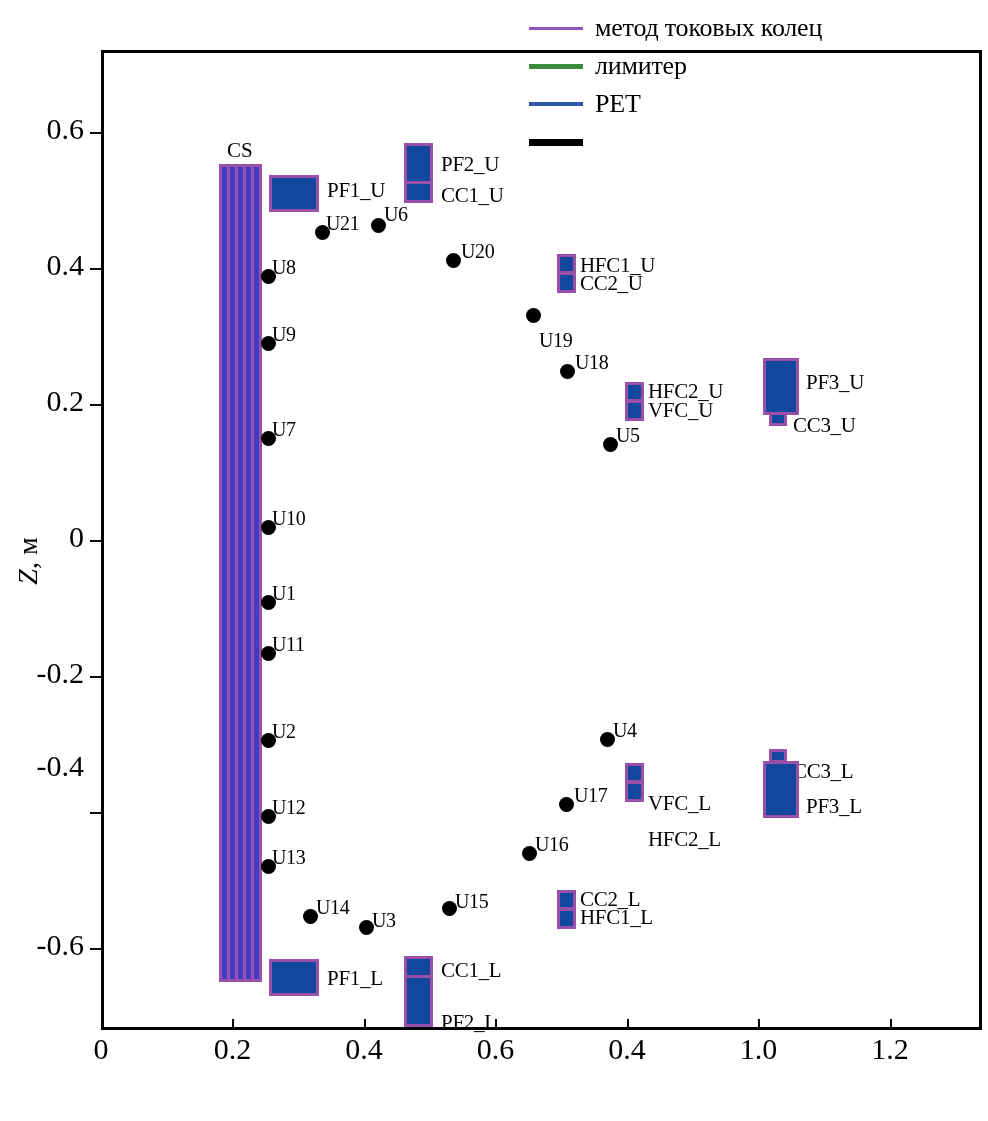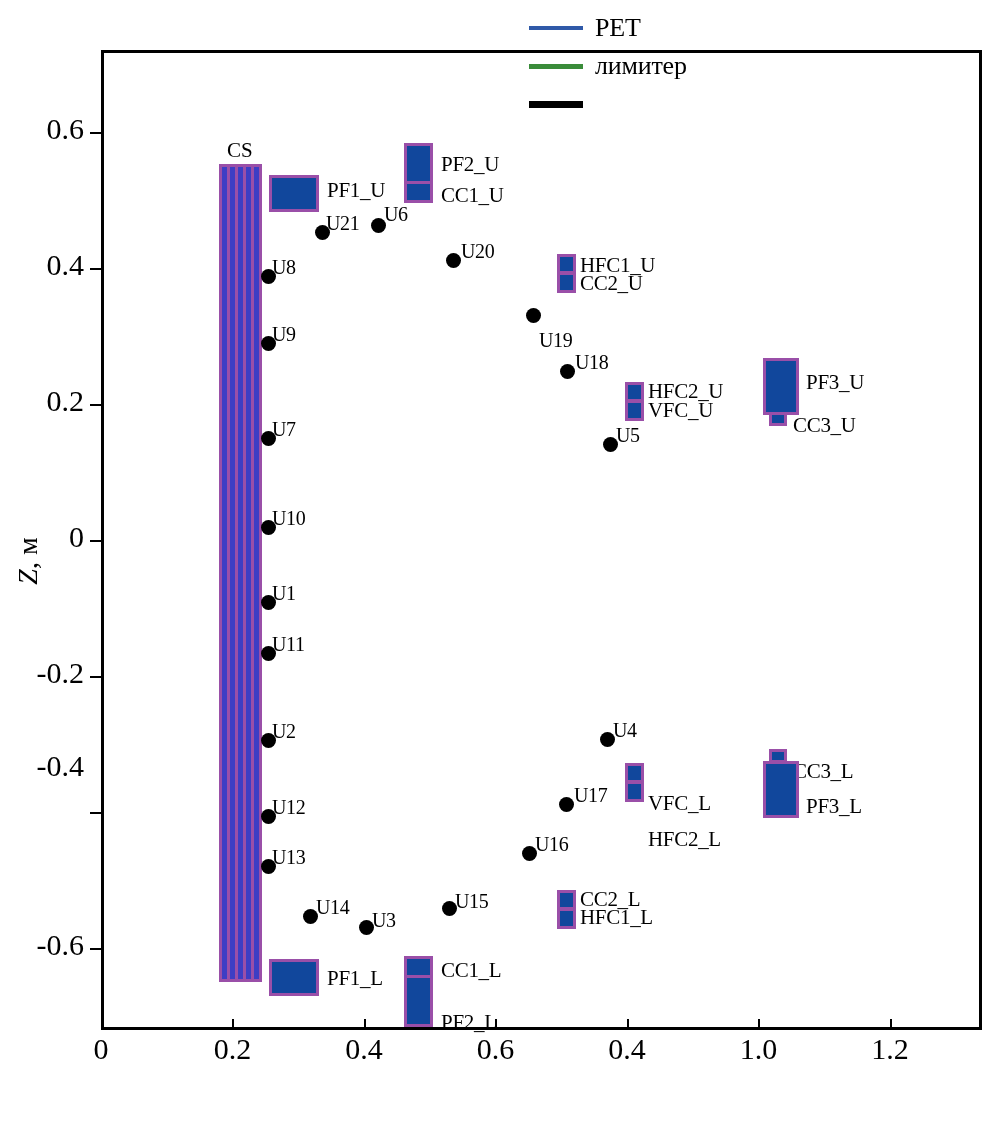--- a/index.html
+++ b/index.html
@@ -334,25 +334,29 @@
       <div class="ytick" style="top: 948.333px;"></div>
       <div class="yticklabel" style="top: 948.333px;">-0.6</div>
     </div>
 
   <div class="yaxis-label">
     <i>Z</i><span>, м</span>
   </div>
 
   <div class="legend" id="legend-layer">
       <div class="legend-row">
-        <span class="legend-swatch" style="border-top-width: 4px; border-top-color: rgb(47, 89, 168);"></span>
-        <span class="legend-text">PET</span>
+        <span class="legend-swatch" style="border-top-width: 3px; border-top-color: rgb(142, 85, 184);"></span>
+        <span class="legend-text">метод токовых колец</span>
       </div>
       <div class="legend-row">
         <span class="legend-swatch" style="border-top-width: 5px; border-top-color: rgb(58, 140, 58);"></span>
         <span class="legend-text">лимитер</span>
       </div>
       <div class="legend-row">
+        <span class="legend-swatch" style="border-top-width: 4px; border-top-color: rgb(47, 89, 168);"></span>
+        <span class="legend-text">PET</span>
+      </div>
+      <div class="legend-row">
         <span class="legend-swatch" style="border-top-width: 7px; border-top-color: rgb(0, 0, 0);"></span>
       </div>
     </div>
 
 </div>
 
 </body></html>

